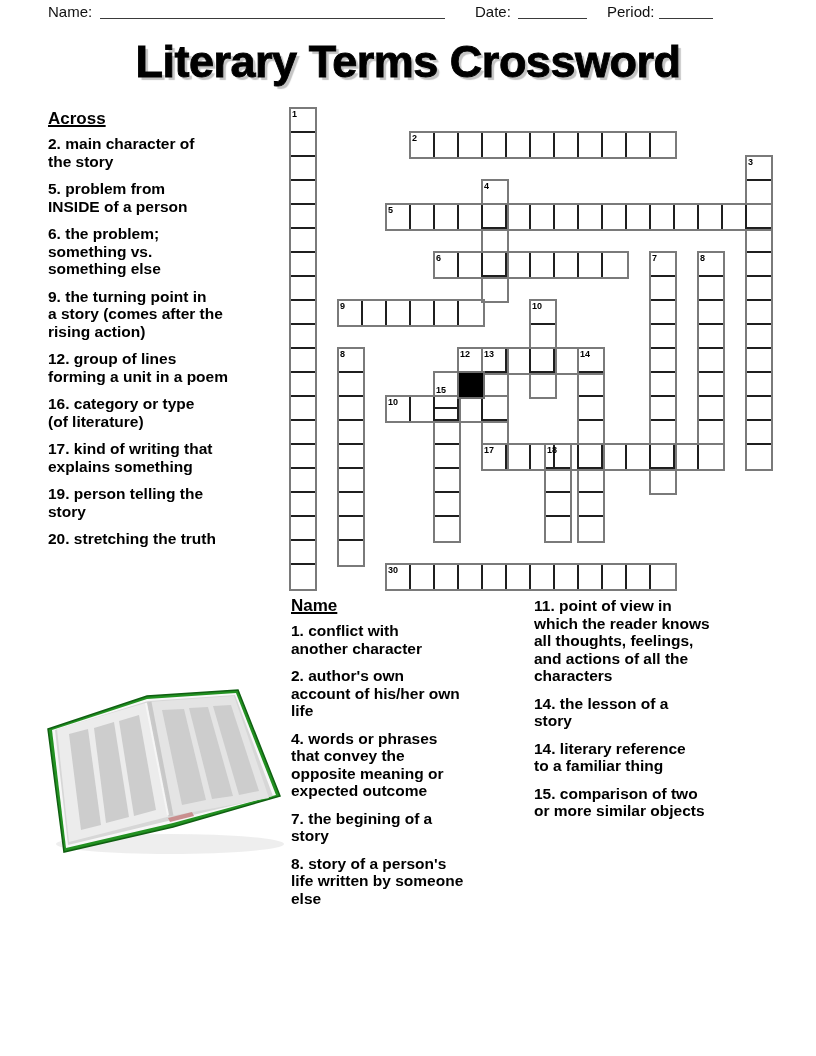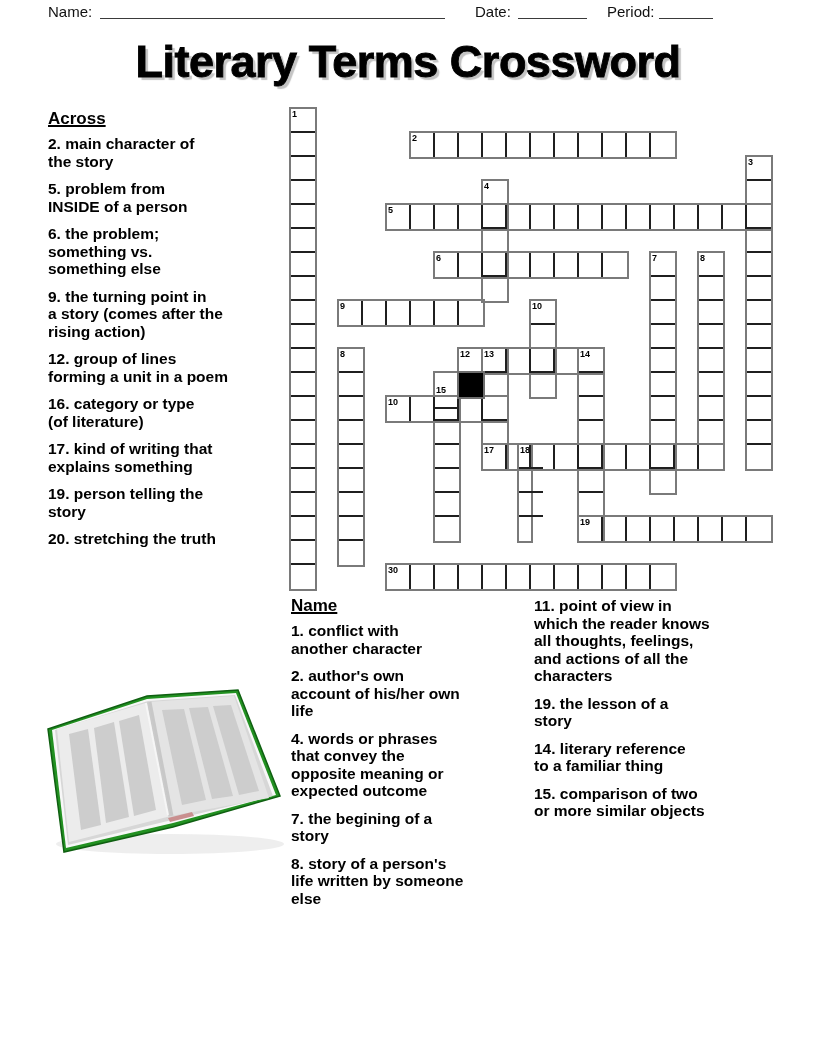--- a/index.html
+++ b/index.html
@@ -278,39 +278,27 @@
         <div class="gcell sep-r" style="left: 24px; top: 0px;"></div>
         <div class="gcell sep-r" style="left: 48px; top: 0px;"></div>
         <div class="gcell sep-r" style="left: 72px; top: 0px;"></div>
         <div class="gcell sep-r" style="left: 96px; top: 0px;"></div>
         <div class="gcell sep-r" style="left: 120px; top: 0px;"></div>
         <div class="gcell sep-r" style="left: 144px; top: 0px;"></div>
         <div class="gcell sep-r" style="left: 168px; top: 0px;"></div>
         <div class="gcell sep-r" style="left: 192px; top: 0px;"></div>
         <div class="gcell" style="left: 216px; top: 0px;"></div>
       </div>
-      <div class="run" style="left: 226px; top: 334px; width: 16px; height: 100px;">
+      <div class="run" style="left: 253px; top: 334px; width: 28px; height: 100px;">
         <div class="gcell sep-b" style="left: 0px; top: 0px;">
           <span class="cnum">18</span>
         </div>
         <div class="gcell sep-b" style="left: 0px; top: 24px;"></div>
         <div class="gcell sep-b" style="left: 0px; top: 48px;"></div>
         <div class="gcell" style="left: 0px; top: 72px;"></div>
-      </div>
-      <div class="run" style="left: 286px; top: 406px; width: 196px; height: 28px;">
-        <div class="gcell sep-r" style="left: 0px; top: 0px;">
-          <span class="cnum">19</span>
-        </div>
-        <div class="gcell sep-r" style="left: 24px; top: 0px;"></div>
-        <div class="gcell sep-r" style="left: 48px; top: 0px;"></div>
-        <div class="gcell sep-r" style="left: 72px; top: 0px;"></div>
-        <div class="gcell sep-r" style="left: 96px; top: 0px;"></div>
-        <div class="gcell sep-r" style="left: 120px; top: 0px;"></div>
-        <div class="gcell sep-r" style="left: 144px; top: 0px;"></div>
-        <div class="gcell" style="left: 168px; top: 0px;"></div>
       </div>
       <div class="run" style="left: 94px; top: 454px; width: 292px; height: 28px;">
         <div class="gcell sep-r" style="left: 0px; top: 0px;">
           <span class="cnum">30</span>
         </div>
         <div class="gcell sep-r" style="left: 24px; top: 0px;"></div>
         <div class="gcell sep-r" style="left: 48px; top: 0px;"></div>
         <div class="gcell sep-r" style="left: 72px; top: 0px;"></div>
         <div class="gcell sep-r" style="left: 96px; top: 0px;"></div>
         <div class="gcell sep-r" style="left: 120px; top: 0px;"></div>
@@ -344,21 +332,21 @@
       </div>
   </div>
 
   <div class="clue-block" style="left:534px;top:597px;width:252px">
     <div id="down-list-2">
         <p class="clue">11. point of view in
 which the reader knows
 all thoughts, feelings,
 and actions of all the
 characters</p>
-        <p class="clue">19. the lesson of a
+        <p class="clue">14. the lesson of a
 story</p>
         <p class="clue">14. literary reference
 to a familiar thing</p>
         <p class="clue">15. comparison of two
 or more similar objects</p>
       </div>
   </div>
 
   <div id="book">
     <svg width="248" height="188" viewBox="0 0 248 188">

